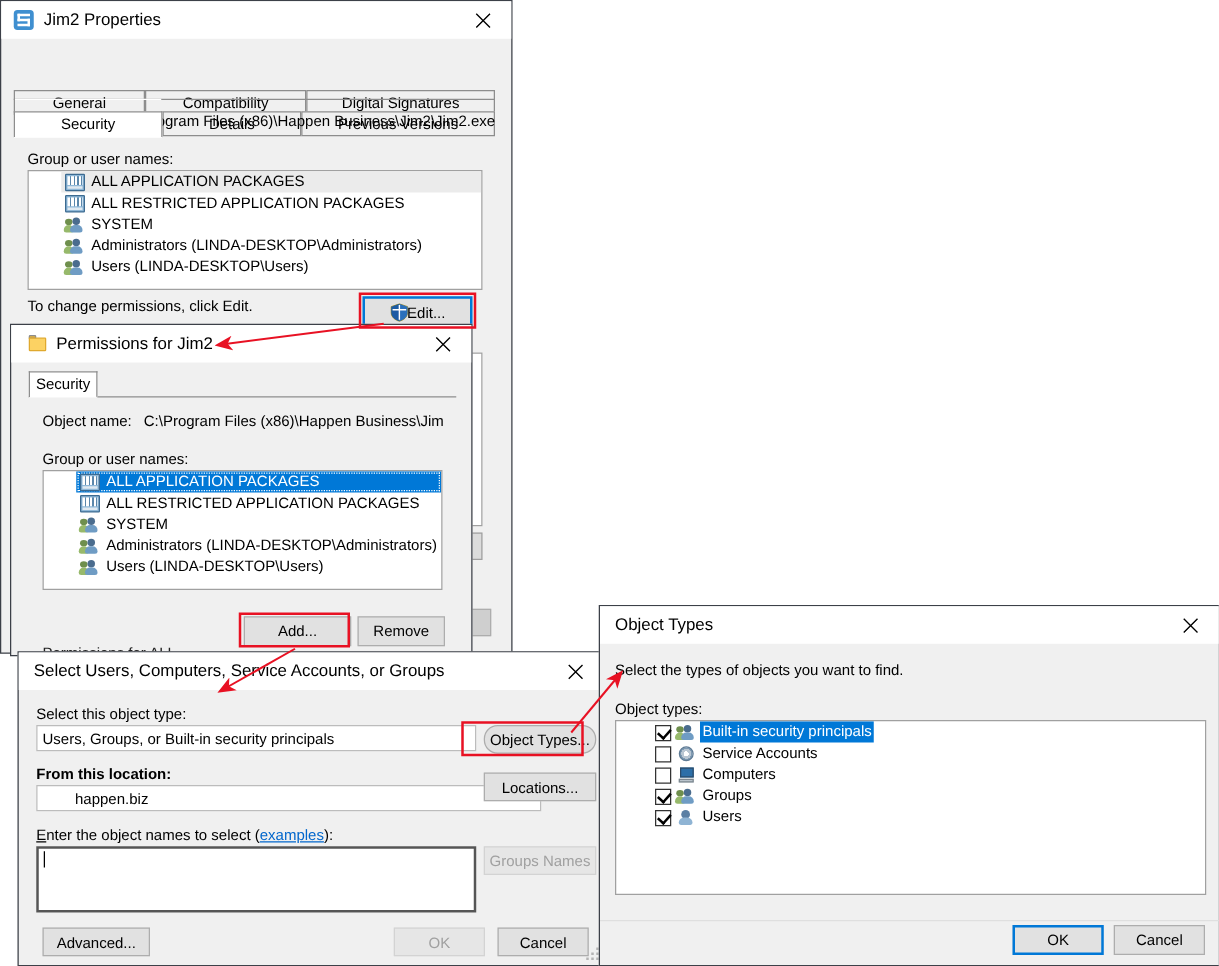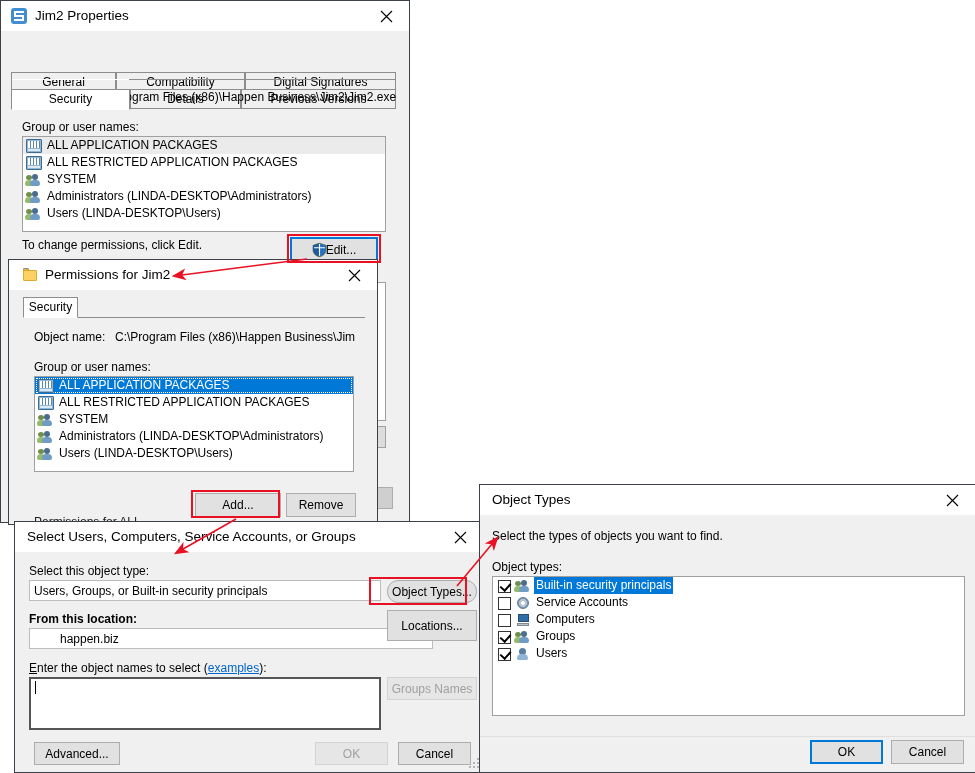--- a/index.html
+++ b/index.html
@@ -28,21 +28,21 @@
   .folder-icon .tab{position:absolute;left:0;top:0;width:6px;height:3px;background:#e8b33a;border-radius:1px 1px 0 0;}
   .folder-icon .bdy{position:absolute;left:0;top:2px;width:14px;height:11px;background:#fcd263;border:1px solid #e0a92e;box-sizing:border-box;border-radius:0 1px 1px 1px;}
 
   
   .tabstrip{position:absolute;}
   .tab{position:absolute;box-sizing:border-box;background:#f0f0f0;border:1px solid #8d8d8d;
        text-align:center;font-size:12px;color:#000;line-height:18px;}
   .tab.sel{background:#ffffff;border-bottom-color:#ffffff;z-index:3;}
 
   .lbl{position:absolute;font-size:12px;color:#000;white-space:nowrap;}
-  .listbox{position:absolute;box-sizing:border-box;background:#fff;border:1px solid #a0a0a0;overflow:hidden;}
+  .listbox{position:absolute;box-sizing:border-box;background:#fff;border:1px solid #a0a0a0;overflow:hidden;padding-left:26px;}
   .row{position:relative;height:17px;line-height:17px;padding-left:4px;white-space:nowrap;font-size:12px;}
   .row .txt{position:absolute;left:24px;top:0;}
   .row.sel{background:#0078d7;color:#fff;}
   .row.sel.focus{outline:1px dotted #fff;outline-offset:-2px;}
   .row.hl{background:#ebebeb;}
 
   .ico{position:absolute;left:3px;top:2px;width:16px;height:14px;}
   
   .ico-pkg{background:#8fb8d8;border:1px solid #3d6b91;box-sizing:border-box;border-radius:1px;}
   .ico-pkg::before{content:"";position:absolute;left:1px;top:1px;right:1px;bottom:4px;background:
@@ -276,21 +276,21 @@
   </div>
 
   <div class="lbl" style="left:14px;top:42px;">Select this object type:</div>
   <div class="txtbox flat" style="left:14px;top:58px;width:352px;height:21px;line-height:16px;">Users, Groups, or Built-in security principals</div>
   <div class="btn" style="left:372px;top:58px;width:90px;height:23px;border-radius:11px;">
     <span class="blabel">Object Types...</span>
   </div>
 
   <div class="lbl" style="left:14px;top:90px;font-weight:bold;">From this location:</div>
   <div class="txtbox flat" style="left:14px;top:106px;width:404px;height:21px;line-height:16px;padding-left:30px;">happen.biz</div>
-  <div class="btn" style="left:372px;top:88px;width:90px;height:31px;">
+  <div class="btn" style="left:372px;top:96px;width:90px;height:23px;">
     <span class="blabel">Locations...</span>
   </div>
 
   <div class="lbl" style="left:14px;top:139px;"><span class="underl">E</span><span>nter the object names to select (</span><a class="examples" href="#">examples</a><span>):</span></div>
 
   <div class="txtbox" style="left:14px;top:155px;width:352px;height:53px;border:2px solid #555;"><span class="caret"></span><span></span></div>
 
   <div class="btn disabled" style="left:372px;top:155px;width:90px;height:23px;">
     <span class="blabel">Groups Names</span>
   </div>

